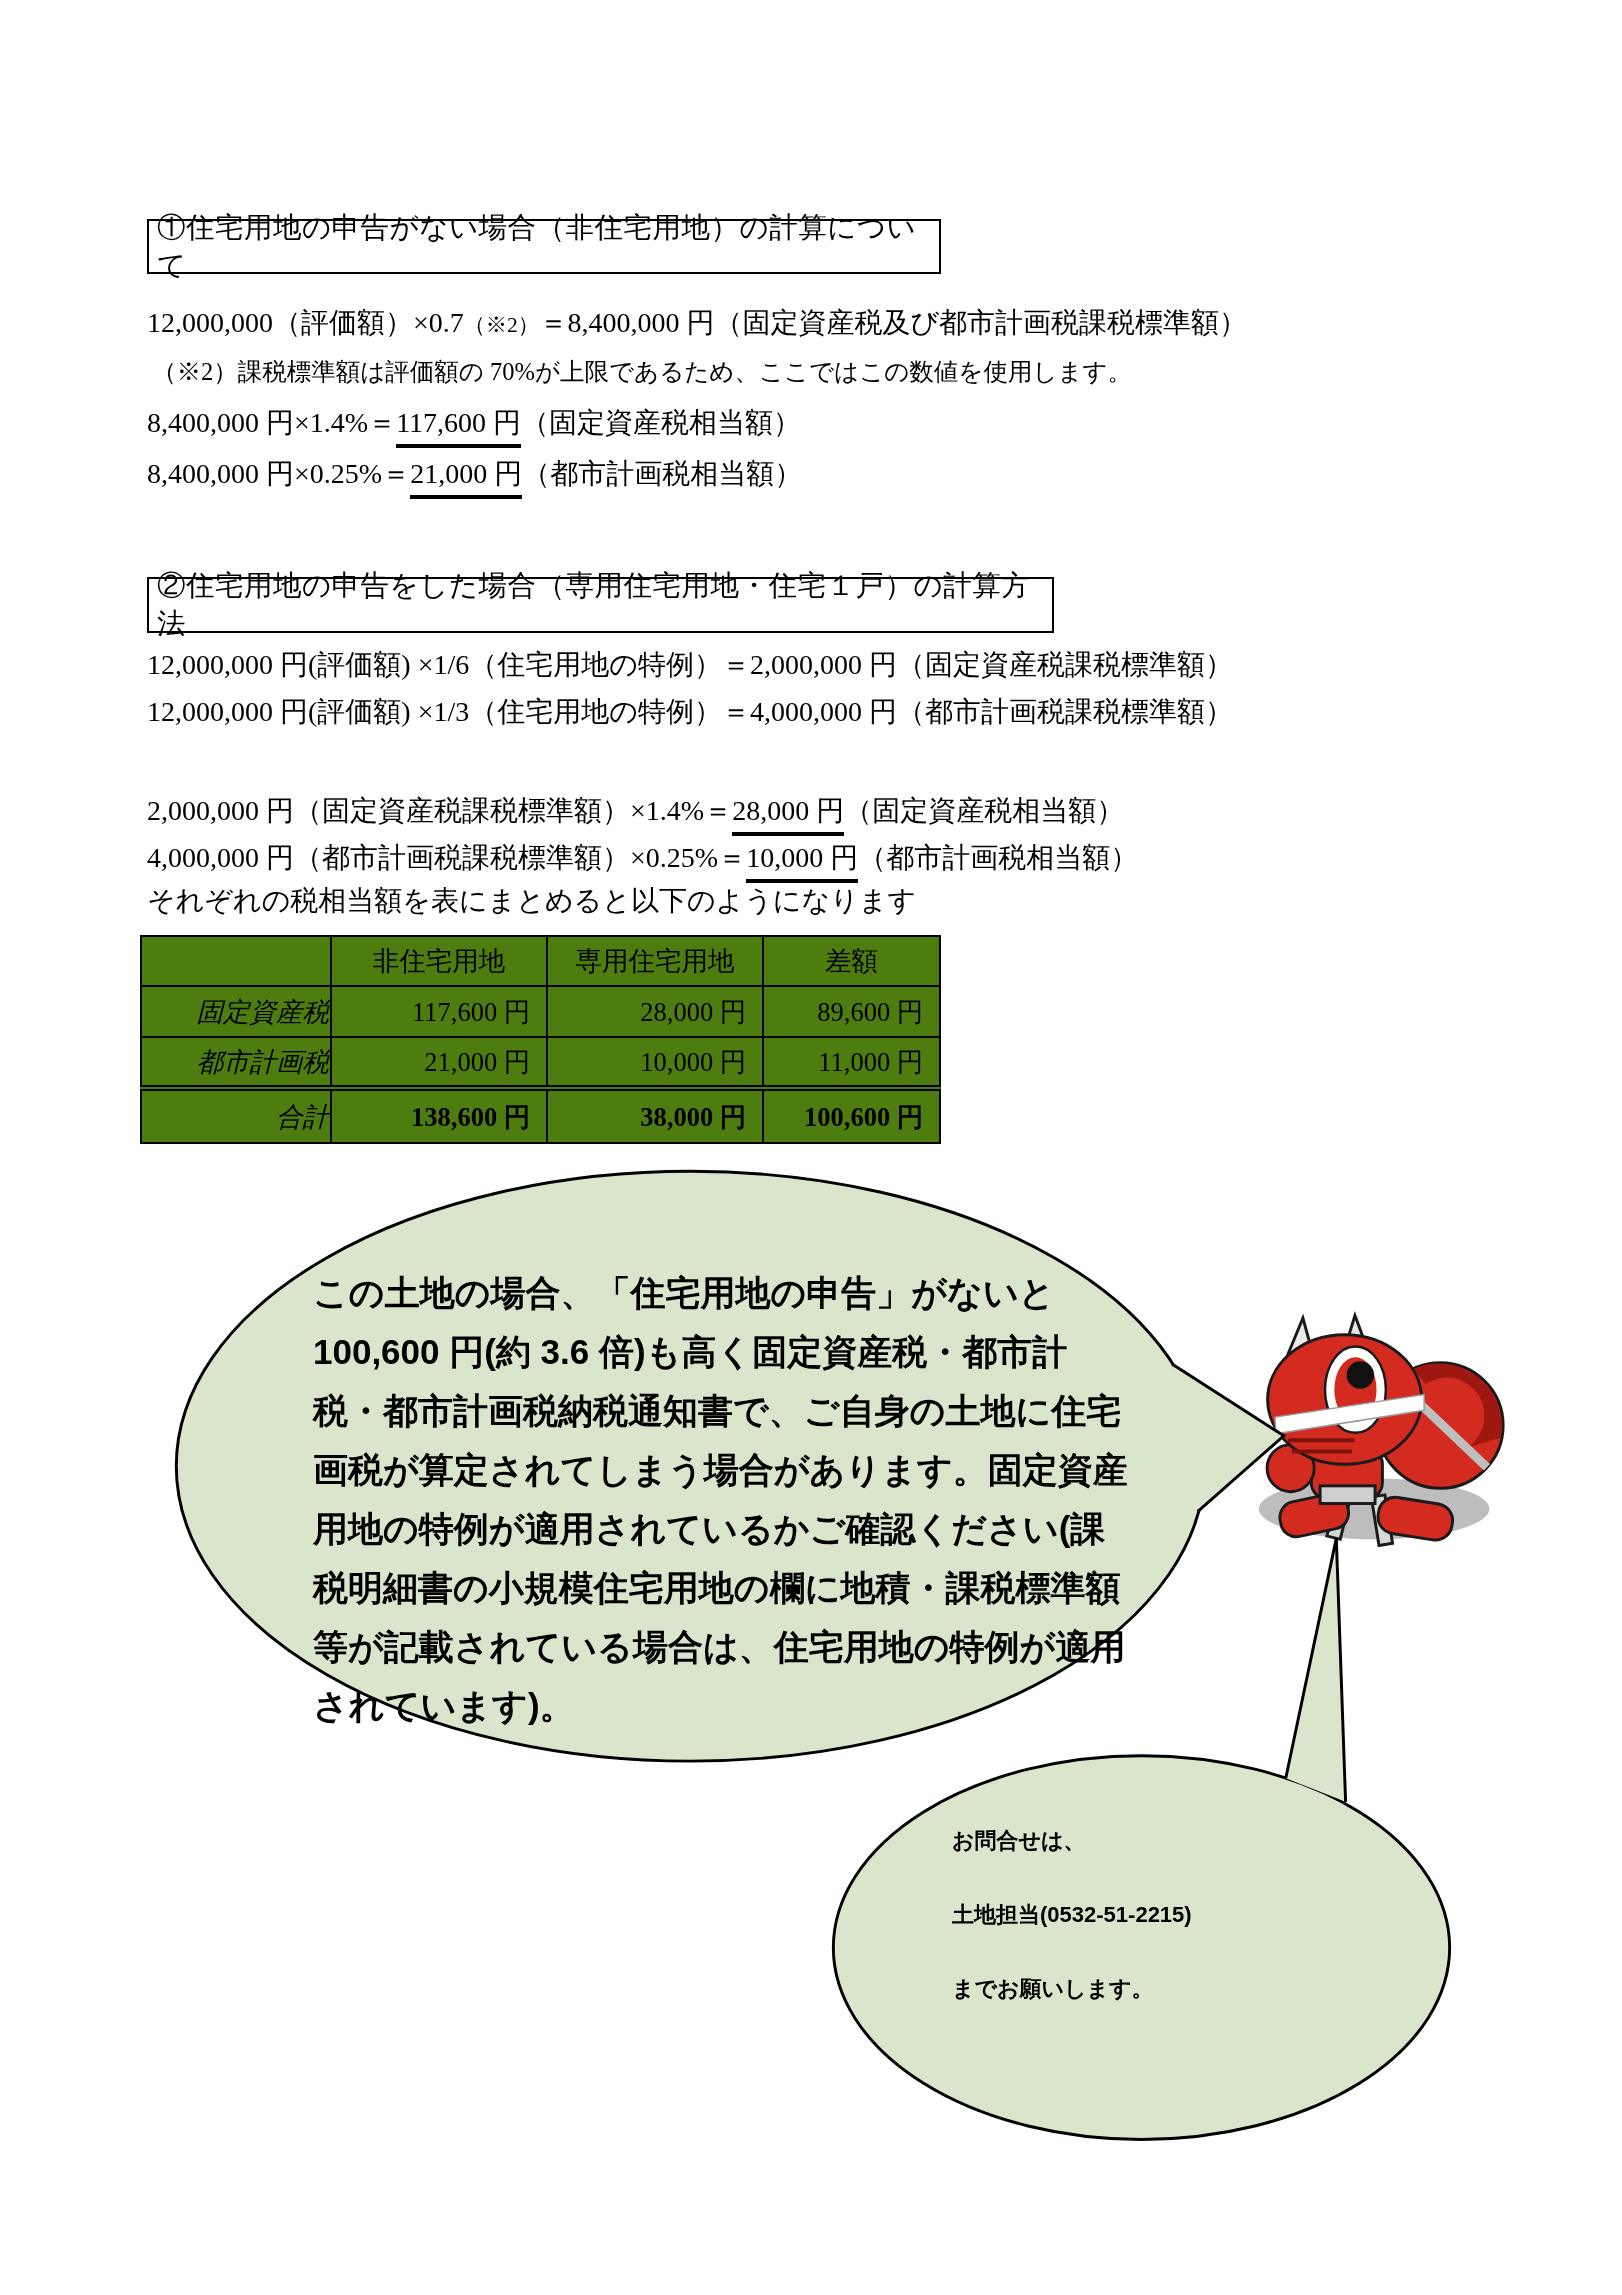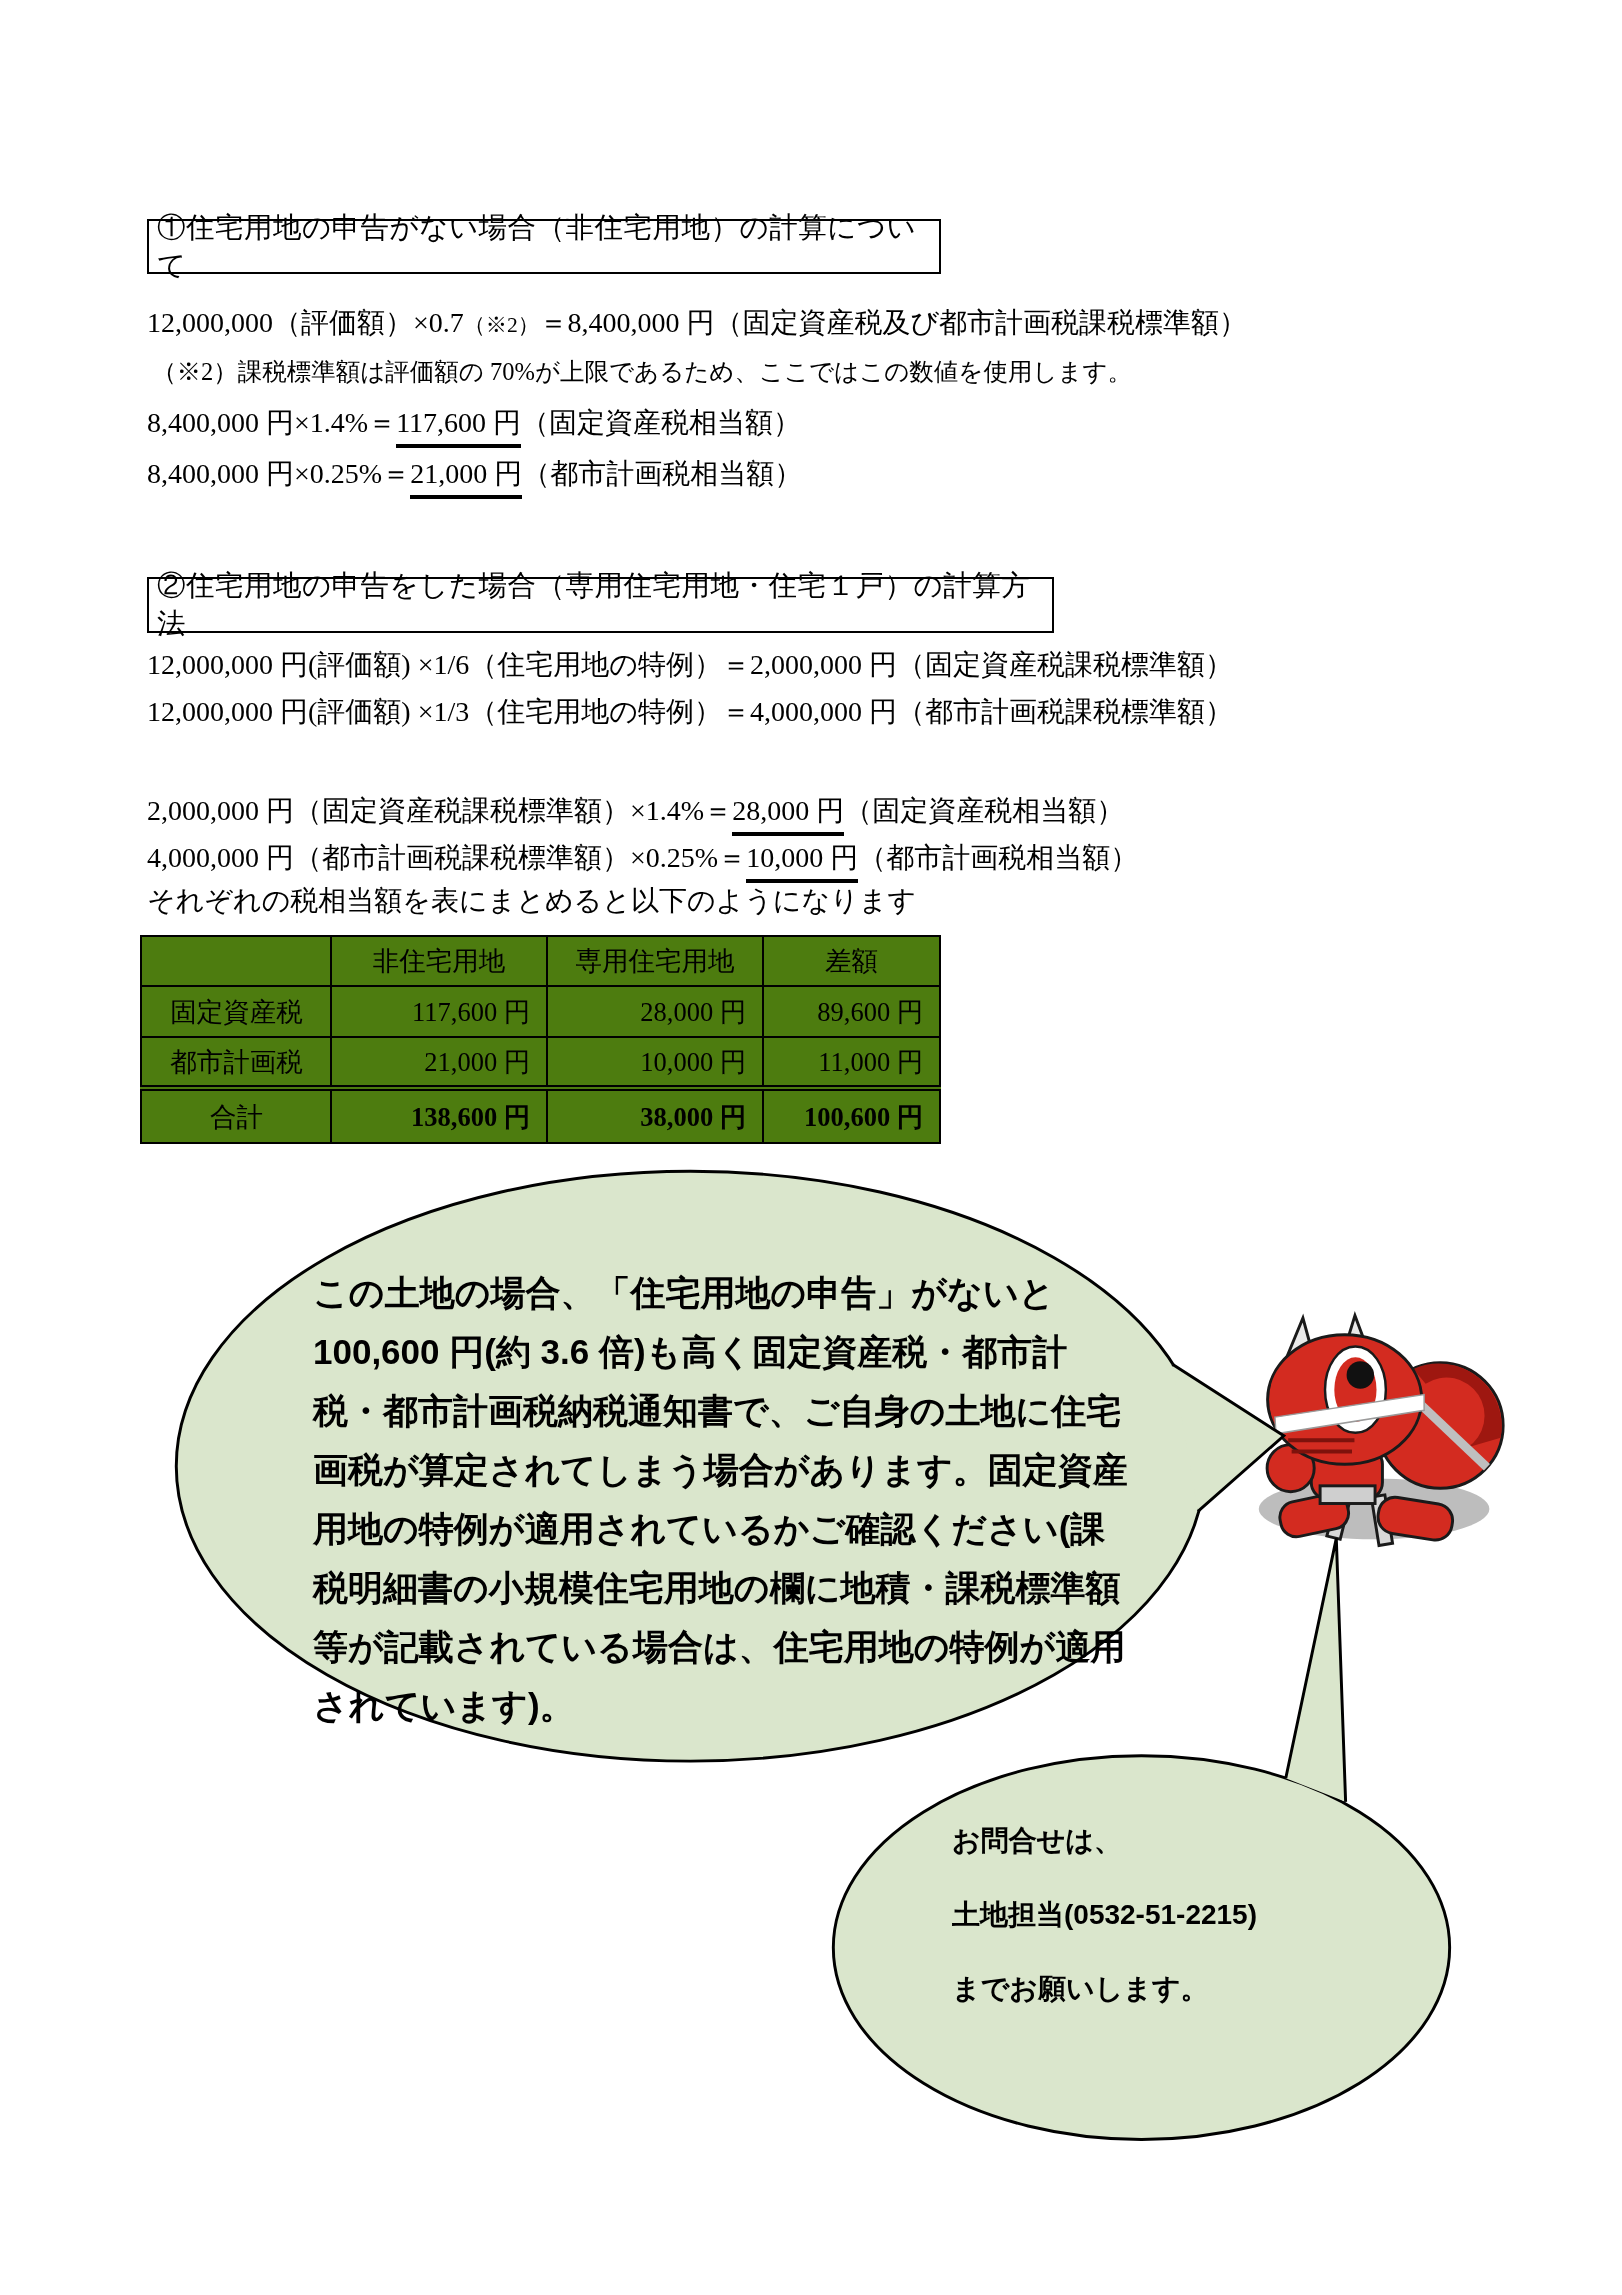--- a/index.html
+++ b/index.html
@@ -10,27 +10,27 @@
            padding:0 7.9px;font-size:28.5px;letter-spacing:0.5px;background:#fff;}
   .fline{font-size:28px;line-height:1.1;}
   .noteline{font-size:24.5px;line-height:1.1;}
   .smallref{font-size:21.6px;}
   .uline{display:inline-block;border-bottom:4.4px solid #000;padding-bottom:4.9px;}
   table.tax{position:absolute;left:140px;top:935px;border-collapse:collapse;
             font-size:26.5px;background:#4d7c0f;table-layout:fixed;}
   .tax td,.tax th{border:2px solid #000;font-weight:normal;overflow:hidden;}
   .tax{border:2.9px solid #000;}
   .tax .hcell{text-align:center;}
-  .tax .lcell{text-align:center;padding-left:2px;}
+  .tax .lcell{text-align:right;padding-left:2px;font-style:italic;}
   .tax .vcell{text-align:right;padding-right:15.7px;}
   .tax tr.totalrow td{border-top:6.9px double #000;}
   .tax tr.totalrow .vcell{font-weight:bold;margin-top:8px;}
   .bub{font-family:"Liberation Sans","DejaVu Sans",sans-serif;font-weight:bold;}
   .b1line{font-size:35px;line-height:59px;white-space:nowrap;}
-  .b2line{font-size:28px;line-height:74px;white-space:nowrap;}
+  .b2line{font-size:22px;line-height:74px;white-space:nowrap;}
 </style>
 </head>
 <body>
 
 <div id="page">
 
   <svg class="abs" style="left:0;top:0" width="1622" height="2295" viewBox="0 0 3305 4677">
 
     <g stroke="#1a1a1a" stroke-width="6">
       <ellipse cx="2800" cy="3075" rx="235" ry="62" fill="#bdbdbd" stroke="none"></ellipse>

